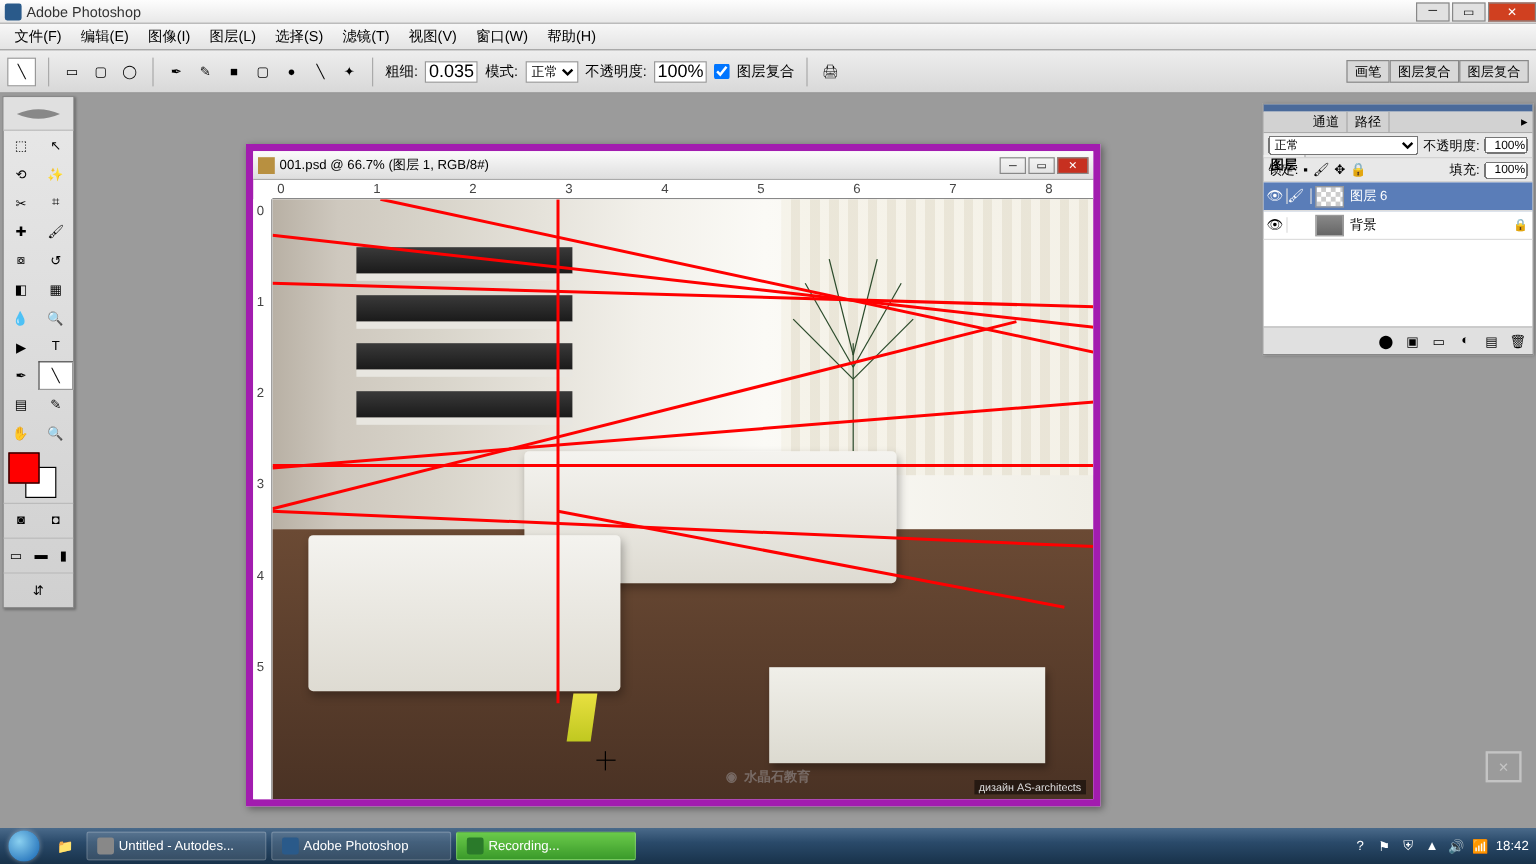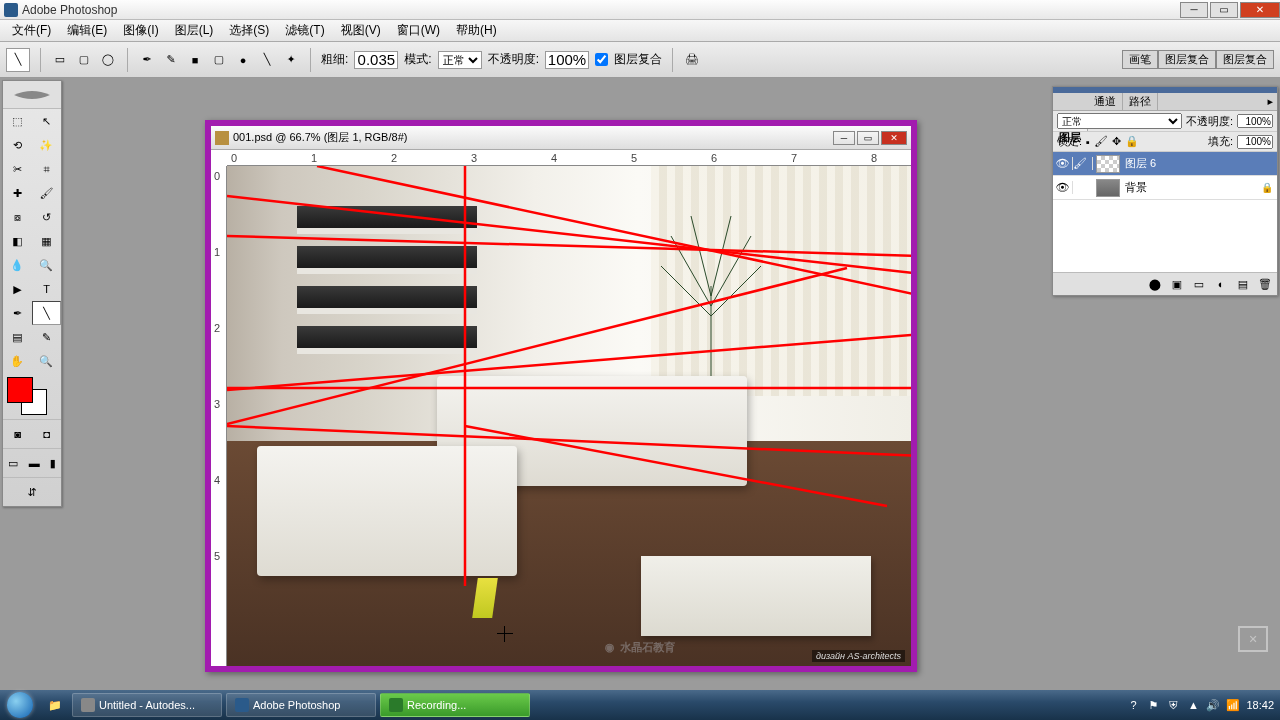--- a/index.html
+++ b/index.html
@@ -46,21 +46,21 @@
 .doc-title { height: 24px; background: linear-gradient(#fbfbfb,#dedede); border-bottom: 1px solid #aaa; display: flex; align-items: center; padding: 0 4px; font-size: 11px; }
 .doc-title .doc-icon { width: 14px; height: 14px; background: #b89040; margin-right: 4px; }
 .doc-title .spacer { flex: 1; }
 .doc-title .wbtn { width: 22px; height: 14px; border: 1px solid #888; margin-left: 2px; font-size:9px; display:flex; align-items:center; justify-content:center; cursor:pointer;}
 .doc-title .wbtn.close { background: #c73020; color:#fff; width:26px;}
 .ruler-h { height: 16px; background: #fff; border-bottom: 1px solid #888; position: relative; margin-left: 16px; font-size:9px; color:#444; overflow:hidden;}
 .ruler-h span { position:absolute; top:2px; }
 .ruler-v { width: 16px; background: #fff; border-right: 1px solid #888; position: absolute; left: 0; top: 40px; bottom: 0; font-size:9px; color:#444;}
 .ruler-v span { position:absolute; left:3px; }
 .canvas { position: absolute; left: 16px; top: 40px; right: 0; bottom: 0; overflow: hidden; }
-.photo { position: absolute; inset: 0; font-style: italic; }
+.photo { position: absolute; inset: 0; }
 .wall { position:absolute; left:0; top:0; right:0; height:55%; background: linear-gradient(90deg, #b8b0a4 0%, #cec8be 8%, #d8d4ca 20%, #f2f0ea 45%, #fbfaf6 60%, #f0eee6 100%);}
 .floor { position:absolute; left:0; bottom:0; right:0; height:45%; background: linear-gradient(#6b4a34, #4a3224); }
 .shelf { position:absolute; left:70px; top:40px; width:180px; height:170px; }
 .shelf div { position:absolute; left:0; right:0; height:28px; background: linear-gradient(#3a3a3a,#1a1a1a); border-bottom:6px solid #e8e6e0;}
 .curtain { position:absolute; right:0; top:0; width:260px; height:230px; background: repeating-linear-gradient(90deg, #f5f2e8 0 8px, #e8e3d4 8px 16px); opacity:.85;}
 .plant { position:absolute; right:140px; top:40px; width:120px; height:170px; }
 .sofa { position:absolute; background: linear-gradient(#f4f3ef, #dedbd2); border-radius: 4px; box-shadow: 2px 4px 8px rgba(0,0,0,.3);}
 .table { position:absolute; right:40px; bottom:30px; width:230px; height:80px; background: linear-gradient(#f0efe9,#dcdad0); box-shadow: 2px 4px 6px rgba(0,0,0,.3);}
 .watermark-img { position:absolute; right:6px; bottom:4px; background: rgba(0,0,0,.5); color:#ddd; font-size:9px; padding:1px 4px;}
 .redline { stroke: #f00; stroke-width: 2.5; }

